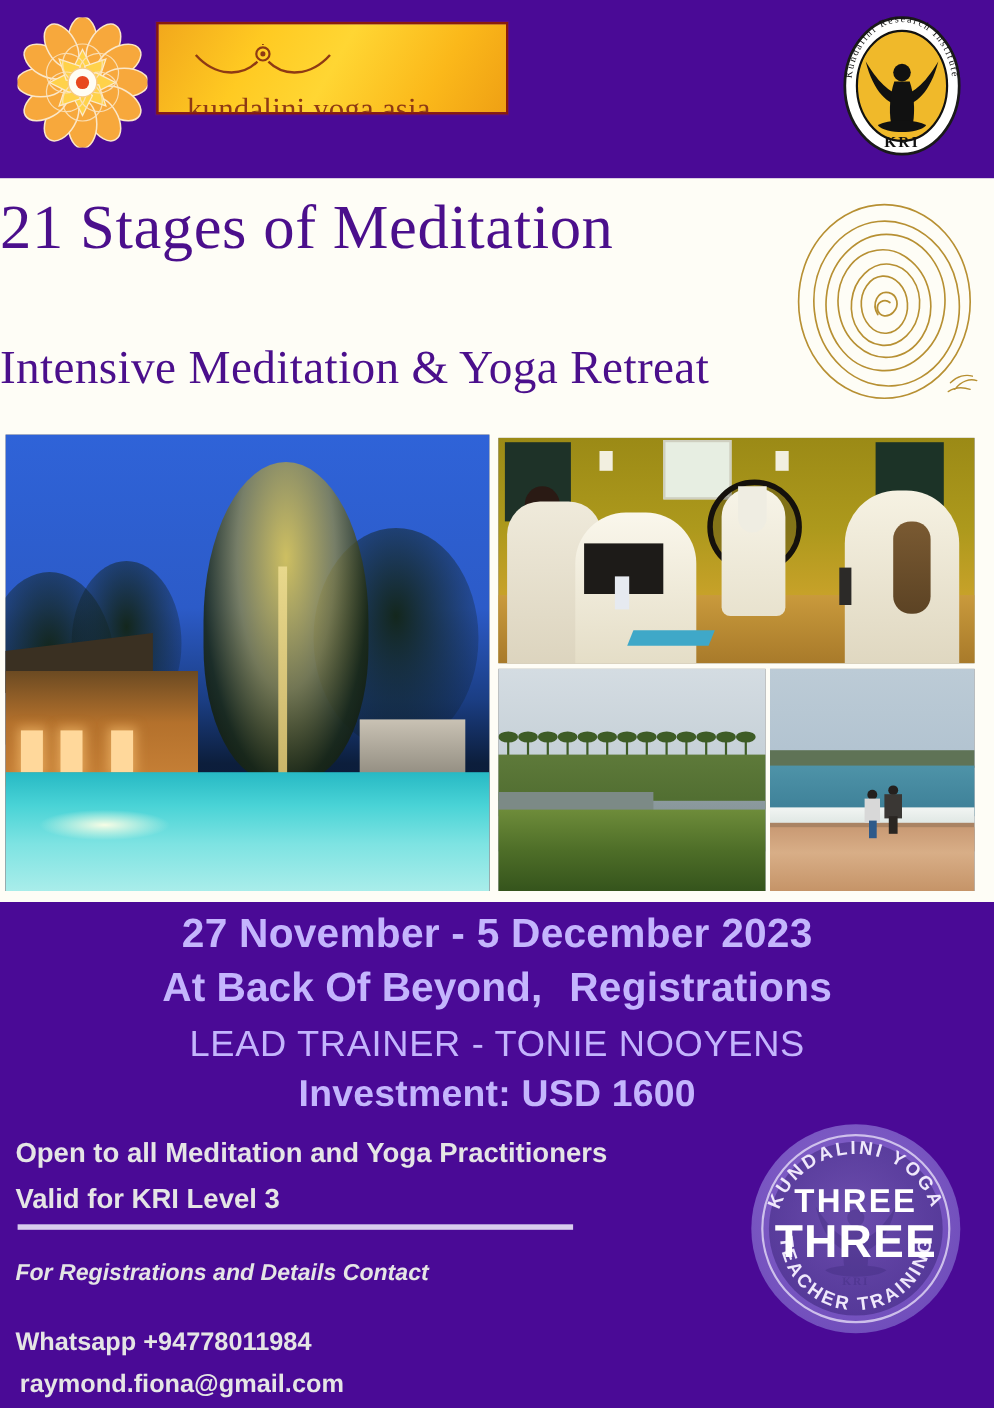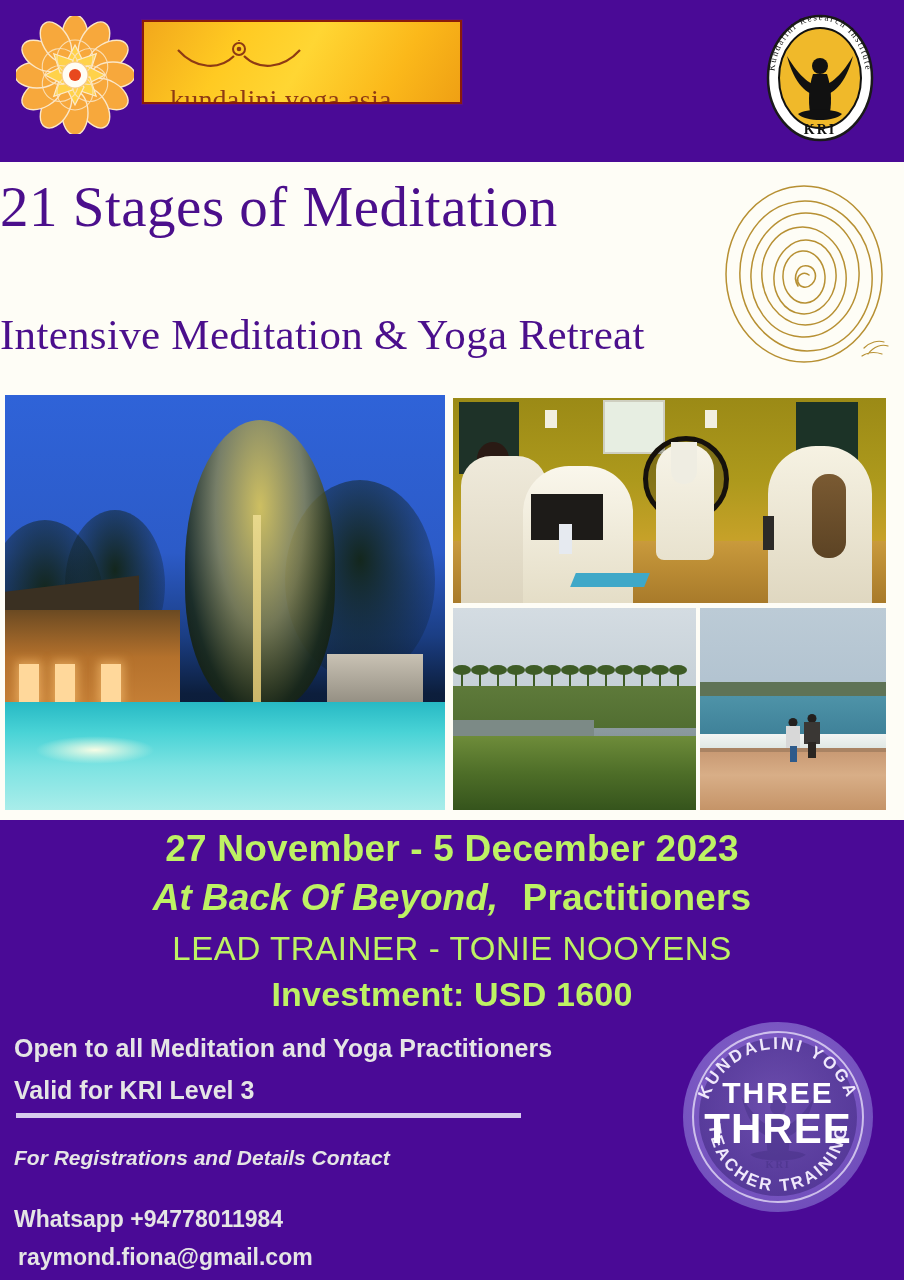--- a/index.html
+++ b/index.html
@@ -162,24 +162,24 @@
   .bc-wet { position:absolute; left:0; top:140px; width:100%; height:26px; background:#A98363; }
   .bc-p1 { position:absolute; left:86px; top:110px; width:14px; height:44px; }
   .bc-p2 { position:absolute; left:104px; top:106px; width:16px; height:48px; }
   .bc-head { position:absolute; top:0; left:50%; transform:translateX(-50%);
     width:9px; height:9px; border-radius:50%; background:#24201E; }
   .bc-body { position:absolute; top:8px; left:0; width:100%; height:22px; background:#3A3734; }
   .bc-legs { position:absolute; top:28px; left:25%; width:50%; height:16px; background:#2A2622; }
 
   
   .details { position:absolute; left:0; top:820px; width:904px; height:200px; }
-  .d-row { position:absolute; width:904px; text-align:center; color:#bef264; white-space:nowrap; }
+  .d-row { position:absolute; width:904px; text-align:center; color:#c4b5fd; white-space:nowrap; }
   .d-dates { top:8px; font-size:37px; font-weight:bold; letter-spacing:.2px; }
   .d-venue { top:57px; font-size:37px; font-weight:bold; letter-spacing:.2px; }
-  .d-venue .vn-a { letter-spacing:0;font-style:italic; }
+  .d-venue .vn-a { letter-spacing:0; }
   .d-venue .vn-b { margin-left:14px; }
   .d-trainer { top:110px; font-size:33px; font-weight:400; letter-spacing:.6px; }
   .d-invest { top:155px; font-size:34px; font-weight:bold; letter-spacing:.2px; }
 
   
   .footer { position:absolute; left:0; top:1022px; width:904px; height:258px; }
   .f-line { position:absolute; left:14px; color:#e5e5e5; white-space:nowrap; font-weight:bold; }
   .f-open   { top:12px;  font-size:25px; }
   .f-valid  { top:54px;  font-size:25px; }
   .f-rule   { position:absolute; left:16px; top:1113px; width:505px; height:5px;
@@ -410,21 +410,21 @@
           <div class="bc-body"></div>
           <div class="bc-legs"></div>
         </div>
     </div>
   </div>
 
   <div class="details">
     <div class="d-row d-dates">27 November - 5 December 2023</div>
     <div class="d-row d-venue">
       <span class="vn-a">At Back Of Beyond,</span>
-      <span class="vn-b">Practitioners</span>
+      <span class="vn-b">Registrations</span>
     </div>
     <div class="d-row d-trainer">LEAD TRAINER - TONIE NOOYENS</div>
     <div class="d-row d-invest">Investment: USD 1600</div>
   </div>
 
   <div class="footer">
     <div class="f-line f-open">Open to all Meditation and Yoga Practitioners</div>
     <div class="f-line f-valid">Valid for KRI Level 3</div>
     <div class="f-line f-reg">For Registrations and Details Contact</div>
     <div class="f-line f-wa">Whatsapp +94778011984</div>

